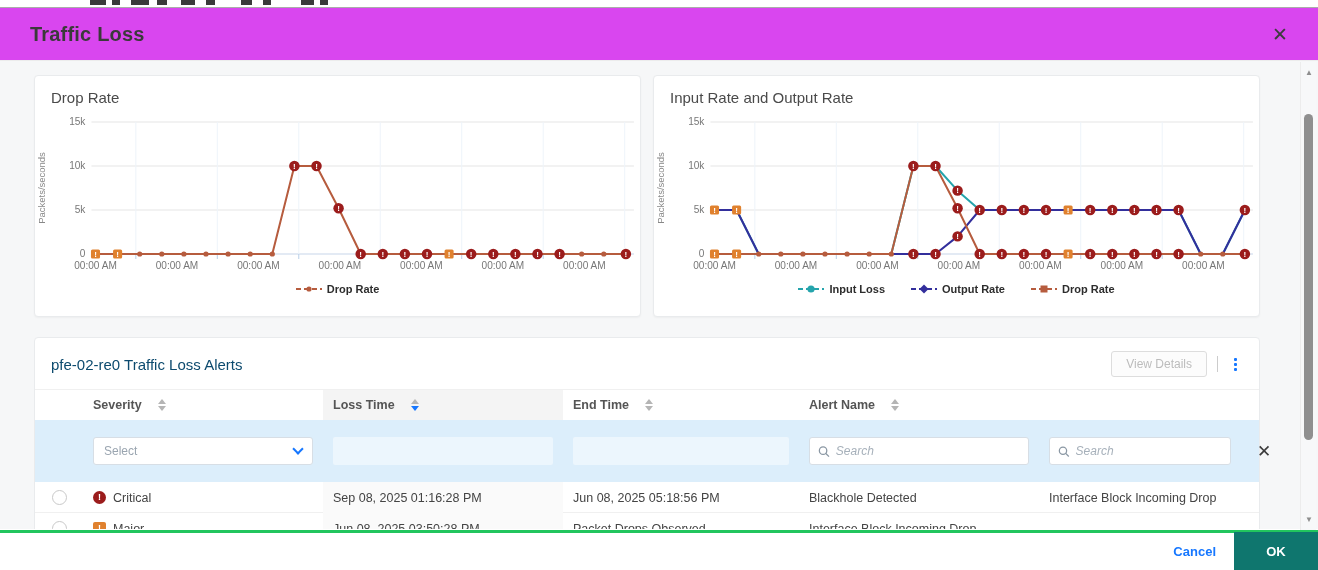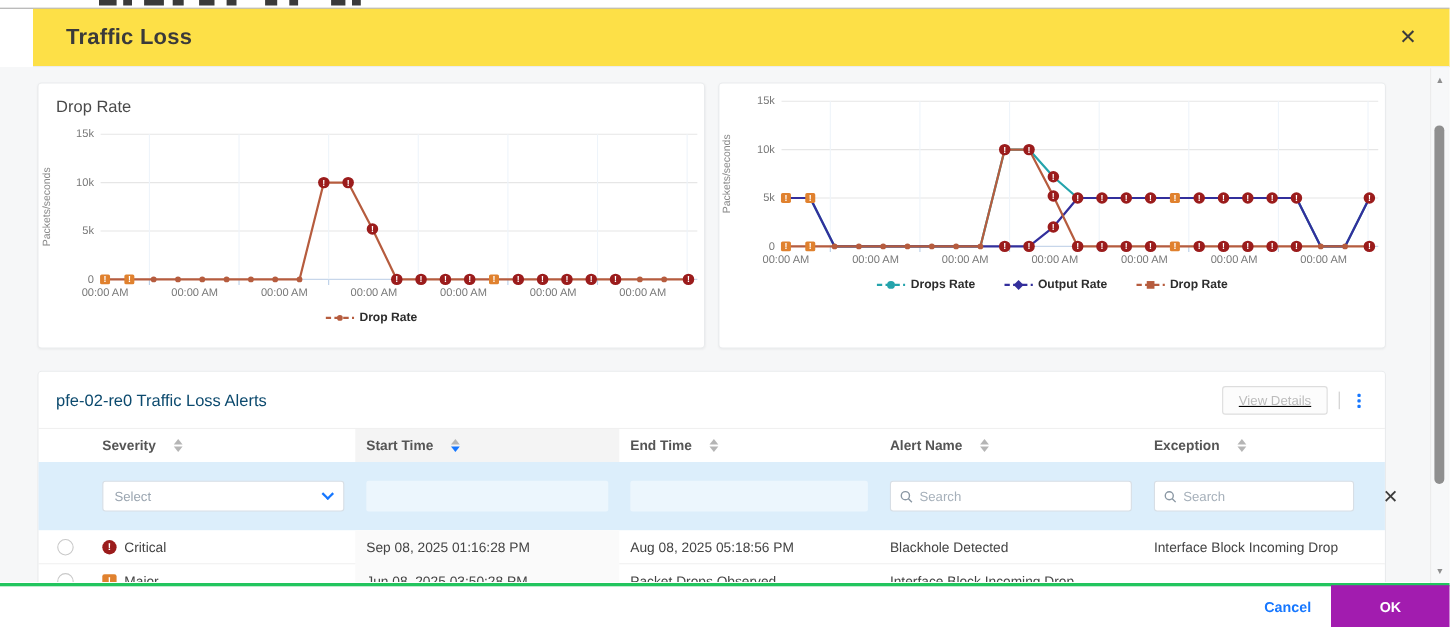--- a/index.html
+++ b/index.html
@@ -5,42 +5,42 @@
   * { box-sizing: border-box; margin: 0; padding: 0; }
   html,body { width: 1318px; height: 570px; overflow: hidden; }
   body { font-family: "Liberation Sans", sans-serif; background: #fff; }
   .screen { position: relative; width: 1318px; height: 570px; background: #fff; overflow: hidden; }
 
   
   .top-strip { position: relative; height: 8px; background: #fff; border-bottom: 1px solid #ababab; }
   .artifact { position: absolute; top: 0; height: 5px; background: #3a3a3a; }
 
   
-  .modal-header { position: relative; height: 53px; background: #fde047; border-bottom: 1px solid #ececec;
-                  display: flex; align-items: center; justify-content: space-between; padding: 0 30px; margin-left: 30px; }
+  .modal-header { position: relative; height: 53px; background: #d946ef; border-bottom: 1px solid #ececec;
+                  display: flex; align-items: center; justify-content: space-between; padding: 0 30px; }
   .modal-title { font-size: 20px; font-weight: 700; color: #3a3a3a; letter-spacing: .2px; }
   .close-btn { font-size: 19px; color: #3c3c3c; cursor: pointer; line-height: 1; }
 
   
   .content { position: relative; height: 468px; background: #f6f7f8; padding: 14px 58px 0 34px; overflow: hidden; }
 
   .charts-row { display: flex; gap: 12px; }
   .chart-card { flex: 1; height: 242px; background: #fff; border: 1px solid #e9ebed; border-radius: 4px;
                 box-shadow: 0 1px 2px rgba(0,0,0,.04); overflow: hidden; }
   .chart-title { font-size: 15px; color: #4a4a4a; margin: 13px 16px 0 16px; }
   .chart-svg { display: block; width: 100%; height: 168px; margin-top: 2px; }
   .legend { height: 26px; display: flex; align-items: center; justify-content: center; gap: 26px; }
   .lg-item { display: flex; align-items: center; gap: 5px; cursor: pointer; }
   .lg-label { font-size: 11px; font-weight: 700; color: #2d2d2d; }
 
   
   .table-card { margin-top: 20px; background: #fff; border: 1px solid #e9ebed; border-radius: 4px 4px 0 0; }
   .t-title-row { display: flex; align-items: center; justify-content: space-between; padding: 13px 16px 12px 16px; }
   .t-title { font-size: 15px; color: #0c4a6e; }
-  .t-actions { display: flex; align-items: center; gap: 10px; text-decoration: underline; }
+  .t-actions { display: flex; align-items: center; gap: 10px; }
   .view-details { font-size: 12px; color: #bcbcbc; background: #fcfcfc; border: 1px solid #ddd; border-radius: 3px;
                   padding: 5px 14px; cursor: default; }
   .v-divider { width: 1px; height: 16px; background: #ccc; }
   .kebab { display: flex; flex-direction: column; gap: 2px; padding: 2px 6px; cursor: pointer; }
   .kebab i { width: 3px; height: 3px; background: #1677ff; border-radius: 1px; display: block; }
 
   .grid-row { display: grid; grid-template-columns: 48px 240px 240px 236px 240px 202px 1fr; align-items: center; }
   .t-head { border-top: 1px solid #f0f0f0; }
   .th { font-size: 12.5px; font-weight: 700; color: #555; padding: 8px 10px; display: flex; align-items: center; gap: 16px;
         cursor: pointer; height: 30px; }
@@ -54,40 +54,40 @@
   .f-cell { padding: 12px 10px; }
   .select-box { height: 28px; background: #fff; border: 1px solid #d7dee5; border-radius: 3px; display: flex;
                 align-items: center; justify-content: space-between; padding: 0 10px; cursor: pointer; }
   .select-ph { font-size: 12px; color: #9aa5b0; }
   .chev { width: 8px; height: 8px; border-right: 2px solid #1677ff; border-bottom: 2px solid #1677ff;
           transform: rotate(45deg); margin-top: -4px; }
   .f-blank { height: 28px; background: rgba(255,255,255,.45); border-radius: 2px; }
   .search-box { height: 28px; background: #fff; border: 1px solid #d7dee5; border-radius: 3px; display: flex;
                 align-items: center; padding: 0 8px; gap: 6px; }
   .search-box input { border: none; outline: none; font-size: 12px; color: #15803d; width: 100%; background: transparent;
-                      font-family: "Liberation Sans", sans-serif; }
+                      font-family: "Liberation Sans", sans-serif; font-style: italic; }
   .search-box input::placeholder { color: #a6b0ba; }
   .clear-x { font-size: 17px; color: #3c3c3c; cursor: pointer; padding: 0 6px; }
 
   .t-row { border-bottom: 1px solid #f0f0f0; height: 31px; font-size: 12.5px; color: #444; }
   .td { padding: 0 10px; overflow: hidden; white-space: nowrap; height: 31px; display: flex; align-items: center; }
   .td.sorted-col { background: #fafafa; }
   .radio { width: 15px; height: 15px; border: 1.5px solid #c9c9c9; border-radius: 50%; background: #fff; cursor: pointer;
            margin: 0 auto; }
   .sev { display: flex; align-items: center; gap: 7px; }
   .sev-ic { width: 13px; height: 13px; color: #fff; font-size: 9px; font-weight: 700; display: flex;
             align-items: center; justify-content: center; line-height: 1; }
   .sev-ic.critical { background: #9b1c1c; border-radius: 50%; }
   .sev-ic.major { background: #e0812e; border-radius: 2px; }
 
   
   .footer { position: absolute; left: 0; bottom: 0; width: 1318px; height: 40px; background: #fff;
             border-top: 3px solid #22c55e; display: flex; align-items: center; justify-content: flex-end; }
   .cancel-btn { font-size: 13px; font-weight: 700; color: #1677ff; padding: 0 18px; cursor: pointer; }
-  .ok-btn { width: 108px; height: 40px; background: #a21caf; color: #fff; font-size: 13px; font-weight: 700;
+  .ok-btn { width: 84px; height: 40px; background: #0f766e; color: #fff; font-size: 13px; font-weight: 700;
             border: none; cursor: pointer; font-family: "Liberation Sans", sans-serif; }
 
   
   .scrollbar { position: absolute; top: 62px; right: 2px; width: 16px; height: 468px; background: #f7f8f9;
                border-left: 1px solid #ececec; }
   .sb-arrow { position: absolute; left: 0; width: 16px; text-align: center; font-size: 8px; color: #8e8e8e; cursor: pointer; }
   .sb-up { top: 6px; } .sb-dn { bottom: 6px; }
   .sb-thumb { position: absolute; left: 3px; top: 52px; width: 9px; height: 326px; background: #8f8f8f; border-radius: 5px; cursor: pointer; }
 </style>
 </head>
@@ -195,20 +195,21 @@
             <span class="lg-item">
               <svg width="26" height="10" viewBox="0 0 26 10">
                 <line x1="0" y1="5" x2="26" y2="5" stroke="#b65c3e" stroke-width="2" stroke-dasharray="5 3"></line>
                 <circle cx="13" cy="5" r="2.6" fill="#b65c3e"></circle>
               </svg>
               <span class="lg-label">Drop Rate</span>
             </span>
           </div>
       </div>
       <div class="chart-card">
+        <div class="chart-title">Input Rate and Output Rate</div>
         <svg class="chart-svg" id="chart1" viewBox="0 0 600 168" preserveAspectRatio="none">
             <line x1="56" y1="146" x2="594" y2="146" stroke="#c7d6ea" stroke-width="1"></line>
             <text x="50" y="149" text-anchor="end" font-size="10" fill="#777" font-family="Liberation Sans,sans-serif">0</text>
             <line x1="56" y1="102" x2="594" y2="102" stroke="#e6e6e6" stroke-width="1"></line>
             <text x="50" y="105" text-anchor="end" font-size="10" fill="#777" font-family="Liberation Sans,sans-serif">5k</text>
             <line x1="56" y1="58" x2="594" y2="58" stroke="#e6e6e6" stroke-width="1"></line>
             <text x="50" y="61" text-anchor="end" font-size="10" fill="#777" font-family="Liberation Sans,sans-serif">10k</text>
             <line x1="56" y1="14" x2="594" y2="14" stroke="#e6e6e6" stroke-width="1"></line>
             <text x="50" y="17" text-anchor="end" font-size="10" fill="#777" font-family="Liberation Sans,sans-serif">15k</text>
             <line x1="100" y1="14" x2="100" y2="146" stroke="#eef4fa" stroke-width="1"></line>
@@ -311,21 +312,21 @@
             <circle cx="564.0833333333333" cy="146" r="2.6" fill="#b65c3e"></circle>
             <circle cx="586" cy="146" r="5.2" fill="#9b1c1c"></circle>
             <text x="586" y="148.8" text-anchor="middle" font-size="8" font-weight="bold" fill="#fff">!</text>
           </svg>
         <div class="legend" id="legend1">
             <span class="lg-item">
               <svg width="26" height="10" viewBox="0 0 26 10">
                 <line x1="0" y1="5" x2="26" y2="5" stroke="#25a4ac" stroke-width="2" stroke-dasharray="5 3"></line>
                 <circle cx="13" cy="5" r="3.6" fill="#25a4ac"></circle>
               </svg>
-              <span class="lg-label">Drops Rate</span>
+              <span class="lg-label">Input Loss</span>
             </span>
             <span class="lg-item">
               <svg width="26" height="10" viewBox="0 0 26 10">
                 <line x1="0" y1="5" x2="26" y2="5" stroke="#332f9c" stroke-width="2" stroke-dasharray="5 3"></line>
                 <rect x="9.8" y="1.8" width="6.4" height="6.4" fill="#332f9c" transform="rotate(45 13 5)"></rect>
               </svg>
               <span class="lg-label">Output Rate</span>
             </span>
             <span class="lg-item">
               <svg width="26" height="10" viewBox="0 0 26 10">
@@ -355,42 +356,35 @@
       <div class="grid-row t-head" id="tableHead">
         <div class="th"></div>
       <div class="th">
             <span>Severity</span>
             <span class="sort-ic">
               <i class="tri-up"></i>
               <i class="tri-dn"></i>
             </span>
           </div>
           <div class="th sorted-col">
-            <span>Start Time</span>
+            <span>Loss Time</span>
             <span class="sort-ic">
               <i class="tri-up"></i>
               <i class="tri-dn active"></i>
             </span>
           </div>
           <div class="th">
             <span>End Time</span>
             <span class="sort-ic">
               <i class="tri-up"></i>
               <i class="tri-dn"></i>
             </span>
           </div>
           <div class="th">
             <span>Alert Name</span>
-            <span class="sort-ic">
-              <i class="tri-up"></i>
-              <i class="tri-dn"></i>
-            </span>
-          </div>
-          <div class="th">
-            <span>Exception</span>
             <span class="sort-ic">
               <i class="tri-up"></i>
               <i class="tri-dn"></i>
             </span>
           </div>
           <div class="th"></div>
         </div>
 
       <div class="grid-row t-filter">
         <div class="f-cell"></div>
@@ -432,21 +426,21 @@
             <div class="td">
               <span class="radio"></span>
             </div>
             <div class="td">
               <span class="sev">
                 <span class="sev-ic critical">!</span>
                 <span>Critical</span>
               </span>
             </div>
             <div class="td sorted-col">Sep 08, 2025 01:16:28 PM</div>
-            <div class="td">Aug 08, 2025 05:18:56 PM</div>
+            <div class="td">Jun 08, 2025 05:18:56 PM</div>
             <div class="td">Blackhole Detected</div>
             <div class="td">Interface Block Incoming Drop</div>
             <div class="td"></div>
           </div>
           <div class="grid-row t-row">
             <div class="td">
               <span class="radio"></span>
             </div>
             <div class="td">
               <span class="sev">

